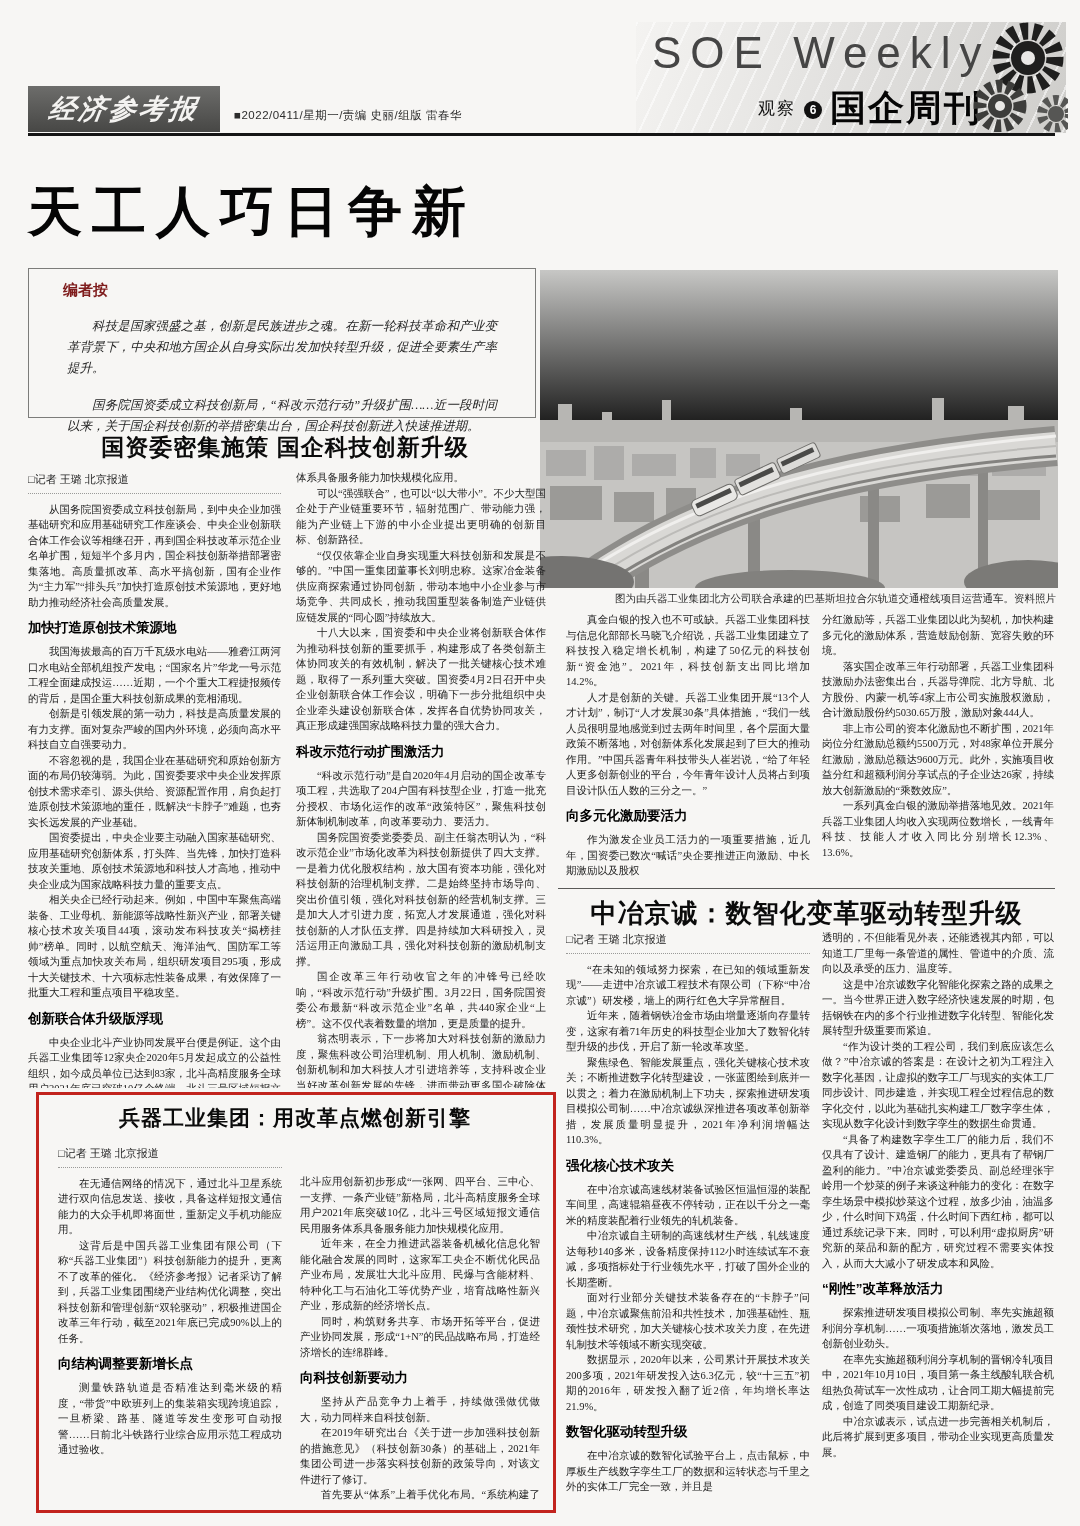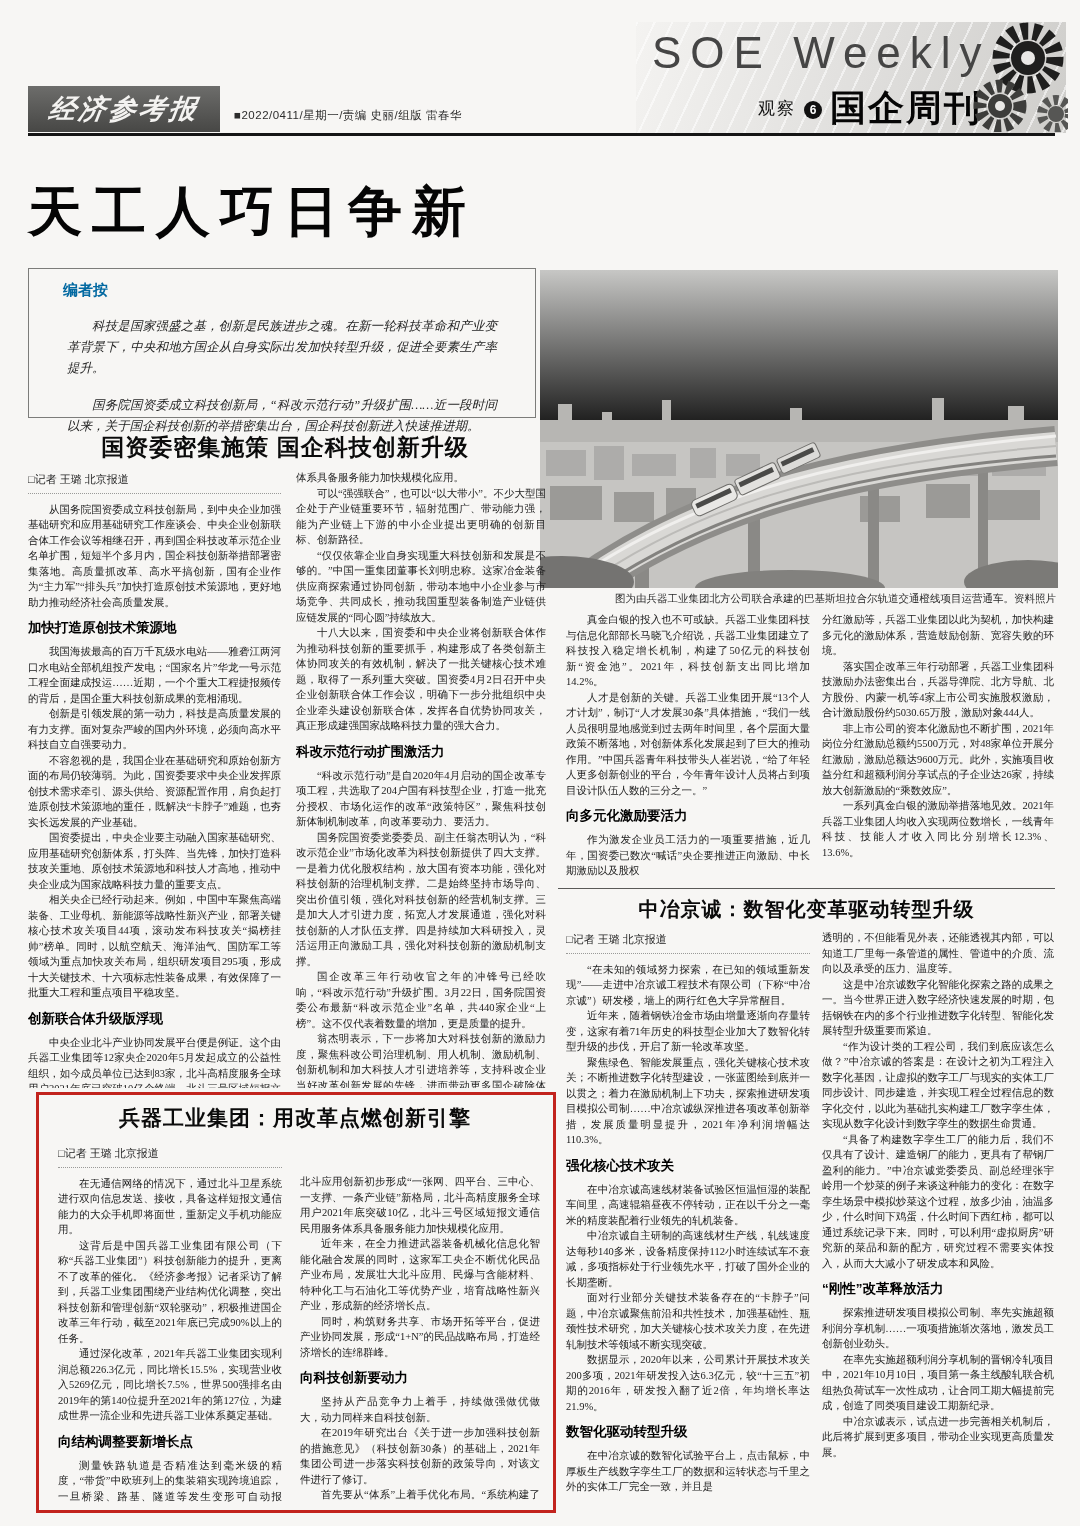--- a/index.html
+++ b/index.html
@@ -26,21 +26,21 @@
         font-size:12px;font-weight:bold;text-align:center;line-height:18px;vertical-align:6px;margin:0 8px;}
   .weekly-cn{font-size:36px;font-weight:900;color:#050505;letter-spacing:2px;}
   .top-rule{left:28px;top:133px;width:1027px;height:3px;background:#151515;}
   .gears{left:972px;top:18px;}
 
   
   .headline{left:28px;top:176px;width:1027px;text-align:left;font-size:54px;font-weight:900;
         letter-spacing:10px;color:#050505;}
   .ednote{left:28px;top:268px;width:508px;height:150px;border:1px solid #7c7c7a;box-sizing:border-box;
         padding:12px 22px 0 22px;}
-  .ednote-label{font-size:15px;font-weight:bold;color:#0369a1;margin:0 0 4px 12px;}
+  .ednote-label{font-size:15px;font-weight:bold;color:#7f1d1d;margin:0 0 4px 12px;}
   .ednote p{margin:16px;font-family:"Liberation Serif",serif;font-style:italic;font-size:12.5px;
         line-height:21px;text-indent:2em;color:#232323;text-align:justify;}
 
   
   .photo{left:540px;top:270px;width:518px;height:318px;}
   .caption{left:540px;top:592px;width:516px;text-align:right;font-size:10.5px;color:#2a2a2a;
         font-family:"Liberation Serif",serif;}
   .caption .credit{}
 
   
@@ -208,21 +208,21 @@
   <div class="col" style="left:822px;top:612px;width:232px;height:272px;">
     <div>
         <p class="para cont">分红激励等，兵器工业集团以此为契机，加快构建多元化的激励体系，营造鼓励创新、宽容失败的环境。</p>
         <p class="para">落实国企改革三年行动部署，兵器工业集团科技激励办法密集出台，兵器导弹院、北方导航、北方股份、内蒙一机等4家上市公司实施股权激励，合计激励股份约5030.65万股，激励对象444人。</p>
         <p class="para">非上市公司的资本化激励也不断扩围，2021年岗位分红激励总额约5500万元，对48家单位开展分红激励，激励总额达9600万元。此外，实施项目收益分红和超额利润分享试点的子企业达26家，持续放大创新激励的“乘数效应”。</p>
         <p class="para">一系列真金白银的激励举措落地见效。2021年兵器工业集团人均收入实现两位数增长，一线青年科技、技能人才收入同比分别增长12.3%、13.6%。</p>
       </div>
   </div>
 
   <div class="abs mcc-rule"></div>
-  <div class="art-title" style="left:558px;top:896px;width:497px;font-size:20px;">中冶京诚：数智化变革驱动转型升级</div>
+  <div class="art-title" style="left:558px;top:896px;width:497px;font-size:26px;">中冶京诚：数智化变革驱动转型升级</div>
   <div class="col" style="left:566px;top:930px;width:244px;height:586px;">
     <div class="byline">□记者 王璐 北京报道</div>
     <div>
         <p class="para">“在未知的领域努力探索，在已知的领域重新发现”——走进中冶京诚工程技术有限公司（下称“中冶京诚”）研发楼，墙上的两行红色大字异常醒目。</p>
         <p class="para">近年来，随着钢铁冶金市场由增量逐渐向存量转变，这家有着71年历史的科技型企业加大了数智化转型升级的步伐，开启了新一轮改革攻坚。</p>
         <p class="para">聚焦绿色、智能发展重点，强化关键核心技术攻关；不断推进数字化转型建设，一张蓝图绘到底并一以贯之；着力在激励机制上下功夫，探索推进研发项目模拟公司制……中冶京诚纵深推进各项改革创新举措，发展质量明显提升，2021年净利润增幅达110.3%。</p>
         <div class="subhead">强化核心技术攻关</div>
         <p class="para">在中冶京诚高速线材装备试验区恒温恒湿的装配车间里，高速辊箱昼夜不停转动，正在以千分之一毫米的精度装配着行业领先的轧机装备。</p>
         <p class="para">中冶京诚自主研制的高速线材生产线，轧线速度达每秒140多米，设备精度保持112小时连续试车不衰减，多项指标处于行业领先水平，打破了国外企业的长期垄断。</p>
         <p class="para">面对行业部分关键技术装备存在的“卡脖子”问题，中冶京诚聚焦前沿和共性技术，加强基础性、瓶颈性技术研究，加大关键核心技术攻关力度，在先进轧制技术等领域不断实现突破。</p>
@@ -244,21 +244,20 @@
       </div>
   </div>
 
   <div class="abs hibox"></div>
   <div class="art-title" style="left:60px;top:1104px;width:470px;font-size:21px;">兵器工业集团：用改革点燃创新引擎</div>
   <div class="col" style="left:58px;top:1144px;width:224px;height:360px;">
     <div class="byline">□记者 王璐 北京报道</div>
     <div>
         <p class="para">在无通信网络的情况下，通过北斗卫星系统进行双向信息发送、接收，具备这样短报文通信能力的大众手机即将面世，重新定义手机功能应用。</p>
         <p class="para">这背后是中国兵器工业集团有限公司（下称“兵器工业集团”）科技创新能力的提升，更离不了改革的催化。《经济参考报》记者采访了解到，兵器工业集团围绕产业结构优化调整，突出科技创新和管理创新“双轮驱动”，积极推进国企改革三年行动，截至2021年底已完成90%以上的任务。</p>
-        <p class="para">通过深化改革，2021年兵器工业集团实现利润总额226.3亿元，同比增长15.5%，实现营业收入5269亿元，同比增长7.5%，世界500强排名由2019年的第140位提升至2021年的第127位，为建成世界一流企业和先进兵器工业体系奠定基础。</p>
         <div class="subhead">向结构调整要新增长点</div>
         <p class="para">测量铁路轨道是否精准达到毫米级的精度，“带货”中欧班列上的集装箱实现跨境追踪，一旦桥梁、路基、隧道等发生变形可自动报警……日前北斗铁路行业综合应用示范工程成功通过验收。</p>
       </div>
   </div>
   <div class="col offset30" style="left:300px;top:1144px;width:240px;height:360px;">
     <div>
         <p class="para cont">北斗应用创新初步形成“一张网、四平台、三中心、一支撑、一条产业链”新格局，北斗高精度服务全球用户2021年底突破10亿，北斗三号区域短报文通信民用服务体系具备服务能力加快规模化应用。</p>
         <p class="para">近年来，在全力推进武器装备机械化信息化智能化融合发展的同时，这家军工央企不断优化民品产业布局，发展壮大北斗应用、民爆与含能材料、特种化工与石油化工等优势产业，培育战略性新兴产业，形成新的经济增长点。</p>
         <p class="para">同时，构筑财务共享、市场开拓等平台，促进产业协同发展，形成“1+N”的民品战略布局，打造经济增长的连绵群峰。</p>
         <div class="subhead">向科技创新要动力</div>

